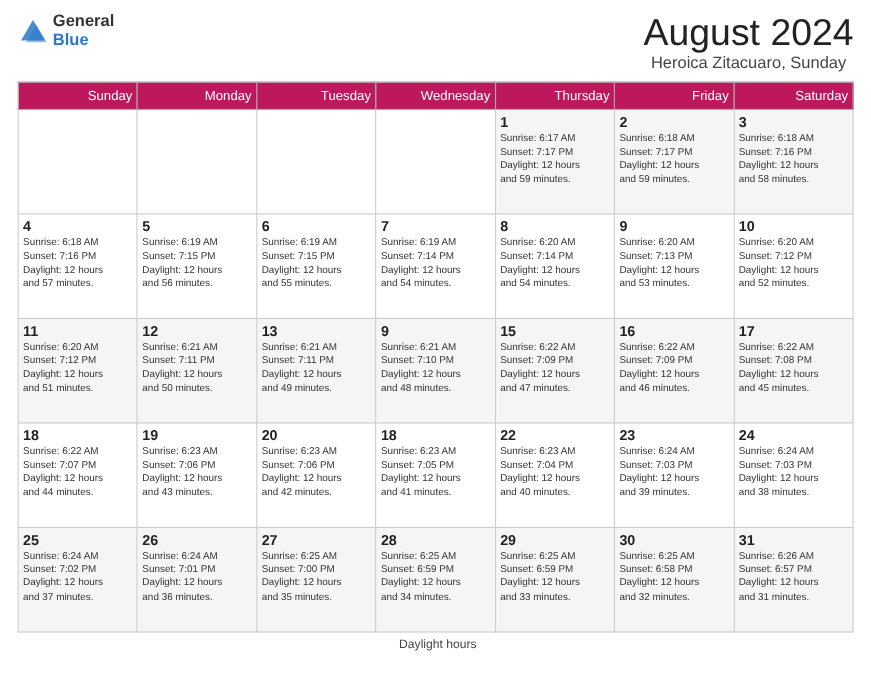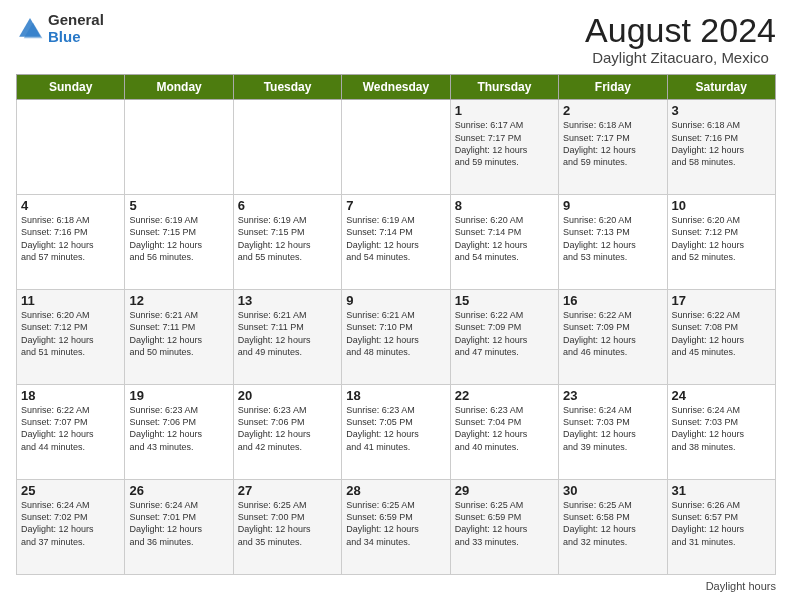--- a/index.html
+++ b/index.html
@@ -56,27 +56,27 @@
       font-weight: normal;
       color: #444;
     }
     .calendar {
       flex: 1;
       border-collapse: collapse;
       width: 100%;
       table-layout: fixed;
     }
     .calendar thead tr th {
-      background: #4d7c0f;
+      background: #be185d;
       color: #fff;
       font-size: 12px;
-      font-weight: bold;
+      font-weight: normal;
       padding: 5px 4px;
       border: 1px solid #aaa;
-      text-align: center;
+      text-align: right;
     }
     .calendar tbody tr td {
       border: 1px solid #ccc;
       vertical-align: top;
       padding: 3px 4px;
       font-size: 9.5px;
       color: #222;
       background: #fff;
       height: 80px;
     }
@@ -98,21 +98,21 @@
       color: #333;
       line-height: 1.35;
     }
     .empty-cell {
       background: #fff !important;
     }
     .footer {
       margin-top: 5px;
       font-size: 11px;
       color: #444;
-      text-align: right;
+      text-align: center;
       padding-left: 4px;
     }
   </style>
 </head>
 <body>
 
 <div class="page">
   <div class="header">
     <div class="logo">
       <svg class="logo-icon" viewBox="0 0 36 36">
@@ -120,21 +120,21 @@
         <polygon points="18,4 32,28 4,28" fill="#2979c8" opacity="0.85"></polygon>
         <polygon points="22,10 34,30 10,30" fill="#2979c8" opacity="0.5"></polygon>
       </svg>
       <div class="logo-text">
         <span class="logo-general">General</span>
         <span class="logo-blue">Blue</span>
       </div>
     </div>
     <div class="title-block">
       <h1>August 2024</h1>
-      <h2>Daylight Zitacuaro, Mexico</h2>
+      <h2>Heroica Zitacuaro, Sunday</h2>
     </div>
   </div>
 
   <table class="calendar">
     <thead>
       <tr>
       <th>Sunday</th>
           <th>Monday</th>
           <th>Tuesday</th>
           <th>Wednesday</th>

